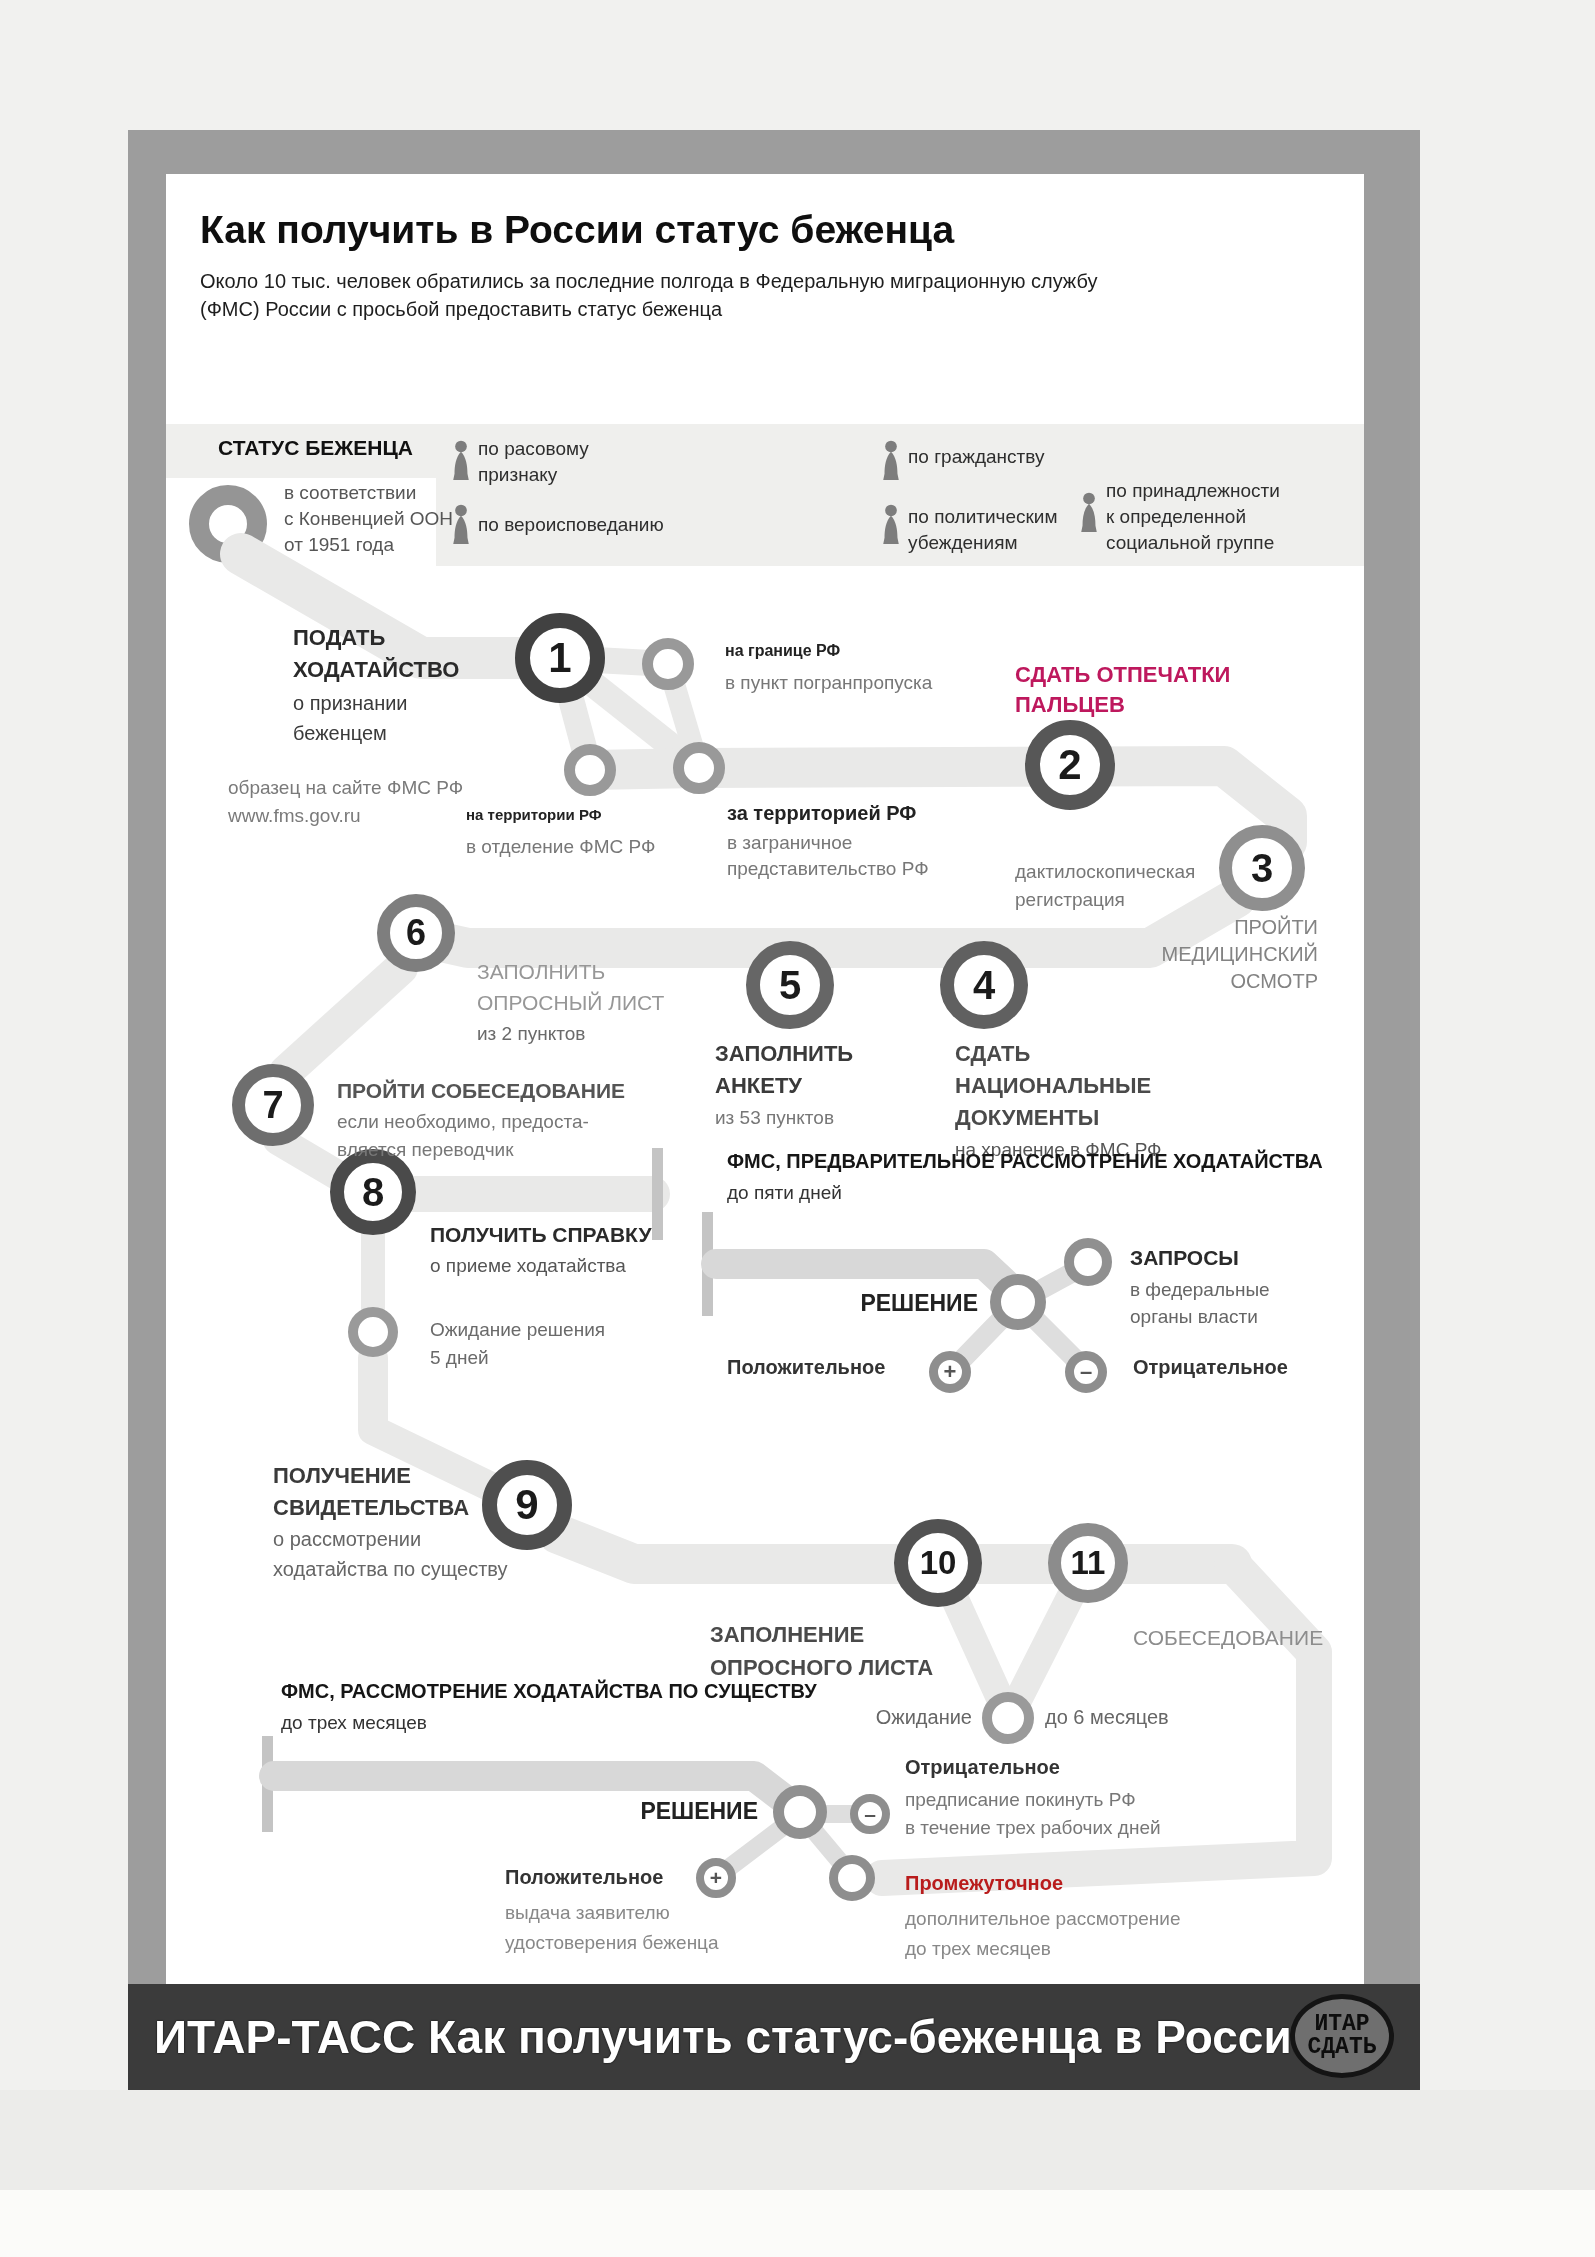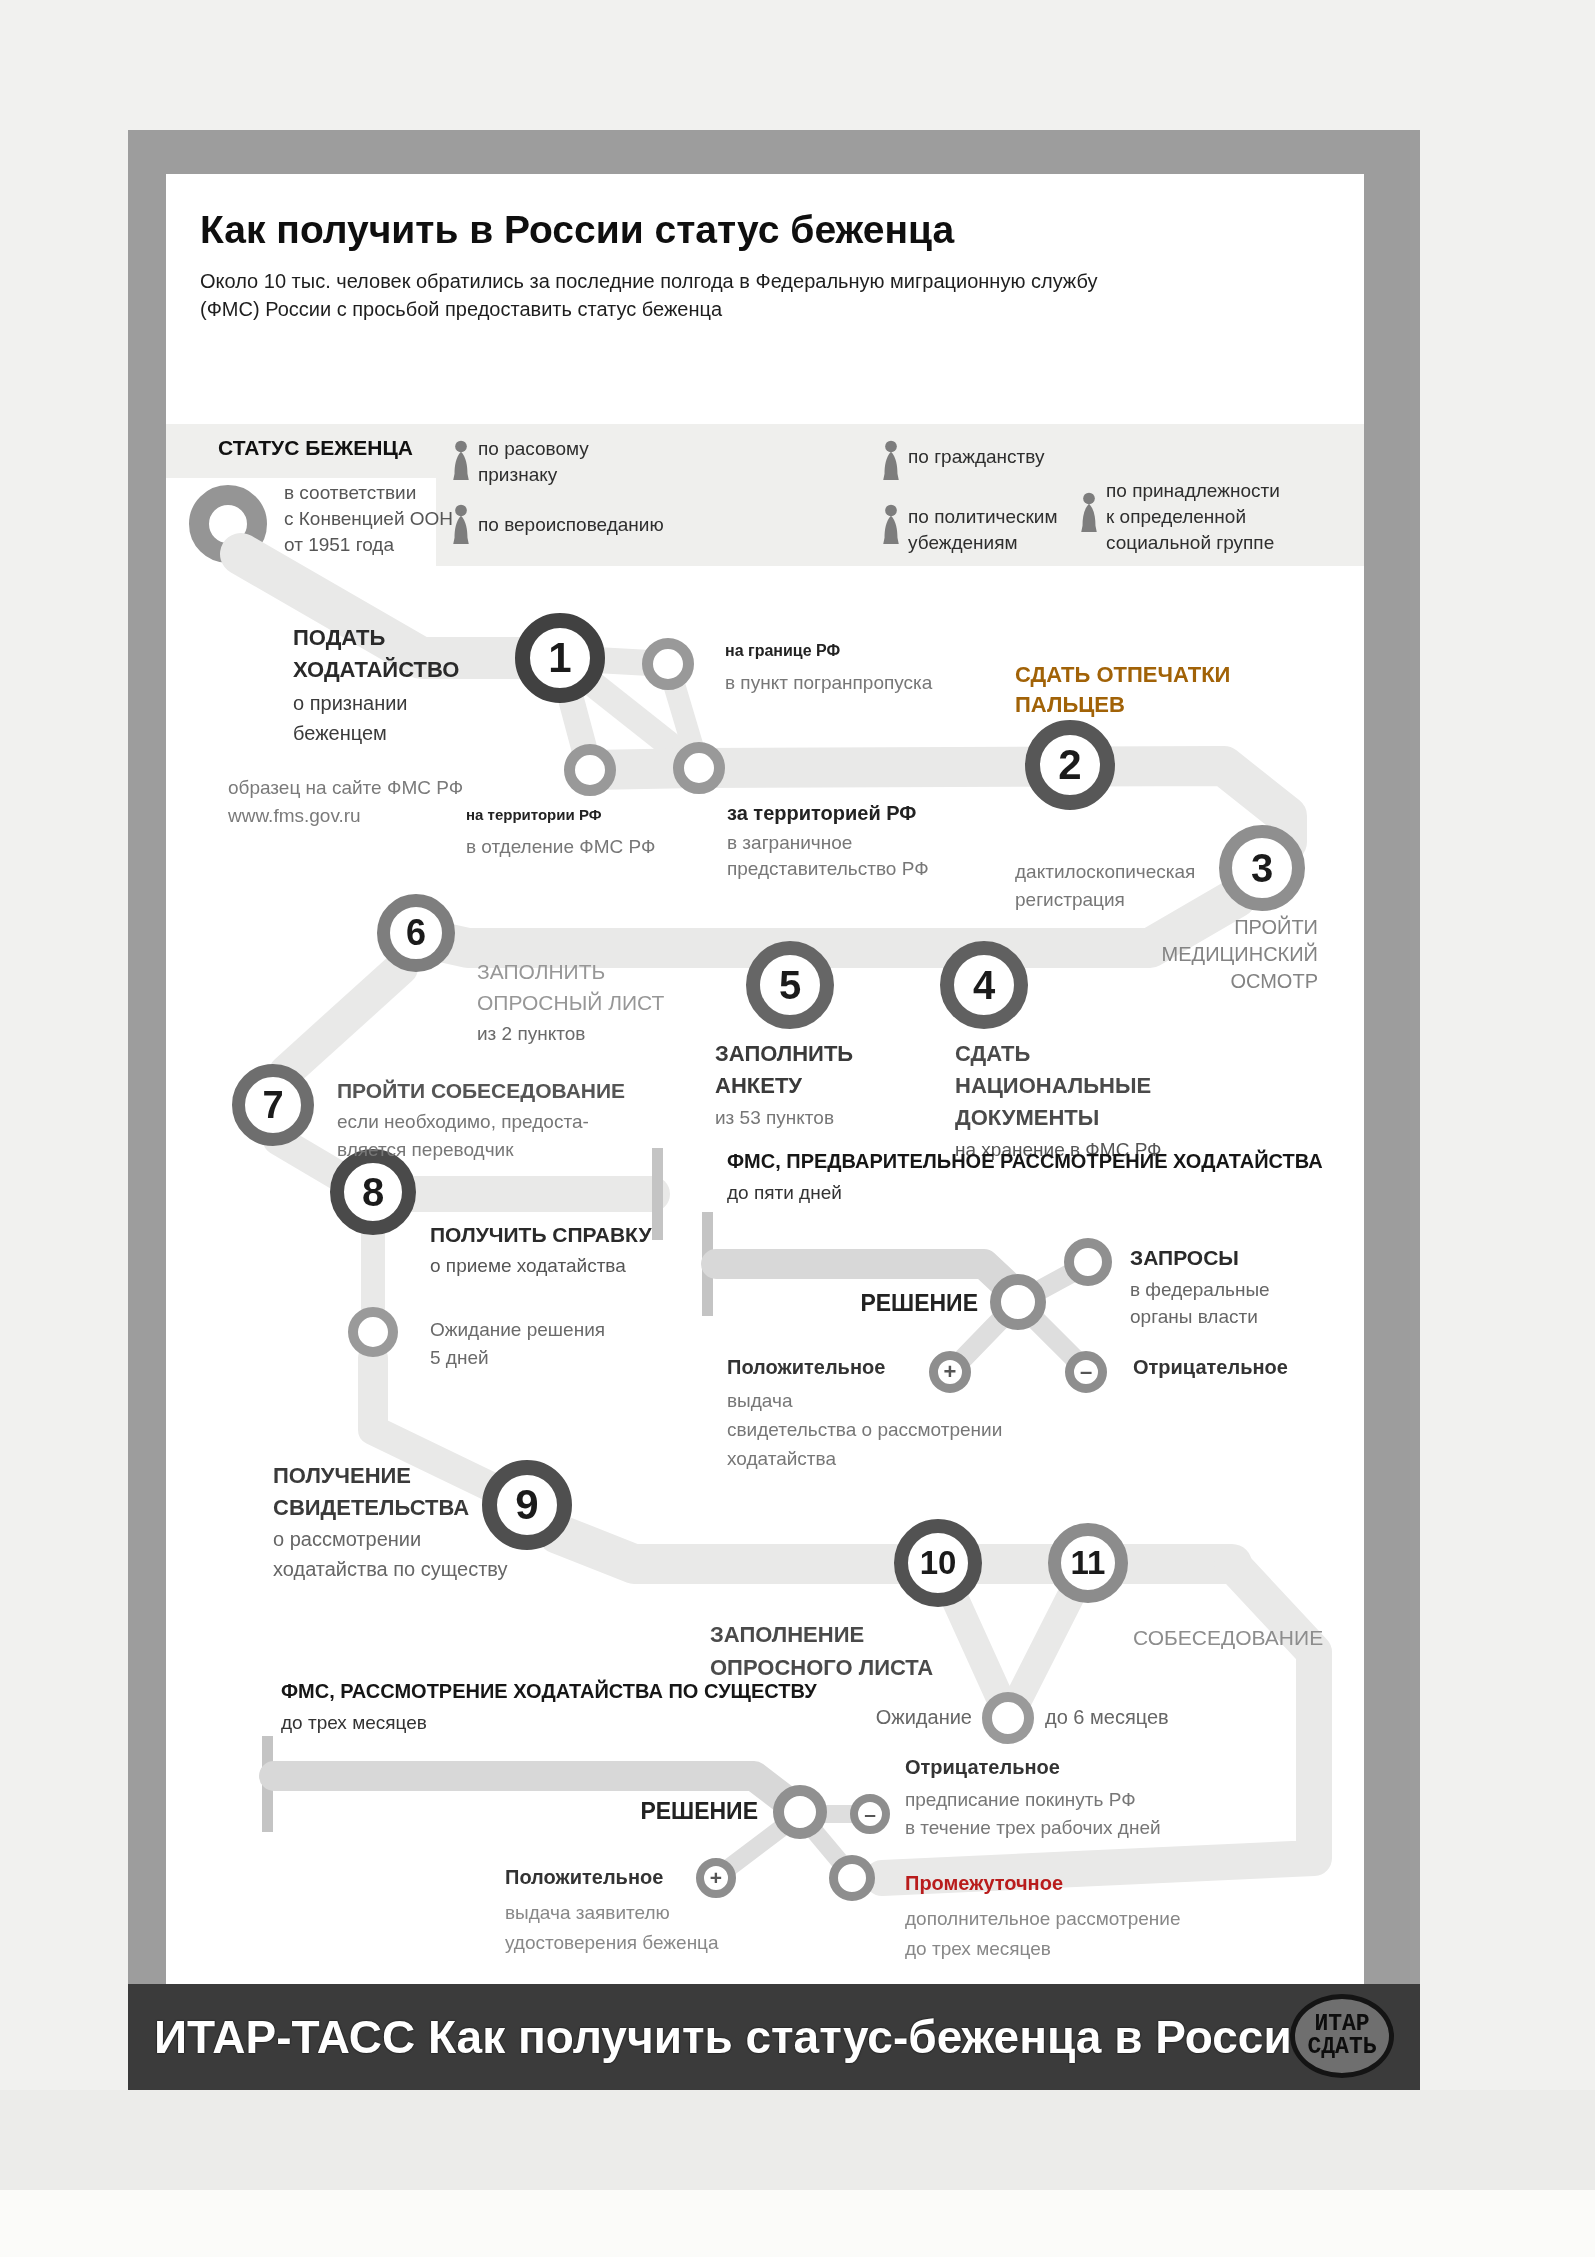--- a/index.html
+++ b/index.html
@@ -190,21 +190,21 @@
       <div class="t b" style="left:300px;top:632px;font-size:15px;color:#222;">на территории РФ</div>
       <div class="t lines" style="left:300px;top:660px;font-size:19px;color:#777;line-height:26px;">
           <div>в отделение ФМС РФ</div>
         </div>
       <div class="t b" style="left:561px;top:628px;font-size:20px;color:#222;">за территорией РФ</div>
       <div class="t lines" style="left:561px;top:656px;font-size:19px;color:#777;line-height:26px;">
           <div>в заграничное</div>
           <div>представительство РФ</div>
         </div>
 
-      <div class="t b lines" style="left:849px;top:486px;font-size:22px;line-height:30px;color:#a16207;">
+      <div class="t b lines" style="left:849px;top:486px;font-size:22px;line-height:30px;color:#be185d;">
           <div>СДАТЬ ОТПЕЧАТКИ</div>
           <div>ПАЛЬЦЕВ</div>
         </div>
       <div class="t lines" style="left:849px;top:684px;font-size:19px;line-height:28px;color:#777;">
           <div>дактилоскопическая</div>
           <div>регистрация</div>
         </div>
       <div class="t lines" style="right:46px;top:740px;font-size:20px;line-height:27px;color:#838383;text-align:right;">
           <div>ПРОЙТИ</div>
           <div>МЕДИЦИНСКИЙ</div>
@@ -254,25 +254,20 @@
 
       <div class="t b" style="left:561px;top:976px;font-size:20px;color:#161616;">ФМС, ПРЕДВАРИТЕЛЬНОЕ РАССМОТРЕНИЕ ХОДАТАЙСТВА</div>
       <div class="t" style="left:561px;top:1008px;font-size:19px;color:#333;">до пяти дней</div>
       <div class="t b" style="right:386px;top:1116px;font-size:23px;color:#222;">РЕШЕНИЕ</div>
       <div class="t b" style="left:964px;top:1072px;font-size:21px;color:#2a2a2a;">ЗАПРОСЫ</div>
       <div class="t lines" style="left:964px;top:1102px;font-size:19px;color:#666;line-height:27px;">
           <div>в федеральные</div>
           <div>органы власти</div>
         </div>
       <div class="t b" style="left:561px;top:1182px;font-size:20px;color:#333;">Положительное</div>
-      <div class="t lines" style="left:561px;top:1212px;font-size:19px;color:#777;line-height:29px;">
-          <div>выдача</div>
-          <div>свидетельства о рассмотрении</div>
-          <div>ходатайства</div>
-        </div>
       <div class="t b" style="left:967px;top:1182px;font-size:20px;color:#333;">Отрицательное</div>
 
       <div class="t b lines" style="left:107px;top:1286px;font-size:22px;line-height:32px;color:#3a3a3a;">
           <div>ПОЛУЧЕНИЕ</div>
           <div>СВИДЕТЕЛЬСТВА</div>
         </div>
       <div class="t lines" style="left:107px;top:1350px;font-size:20px;color:#666;line-height:30px;">
           <div>о рассмотрении</div>
           <div>ходатайства по существу</div>
         </div>

